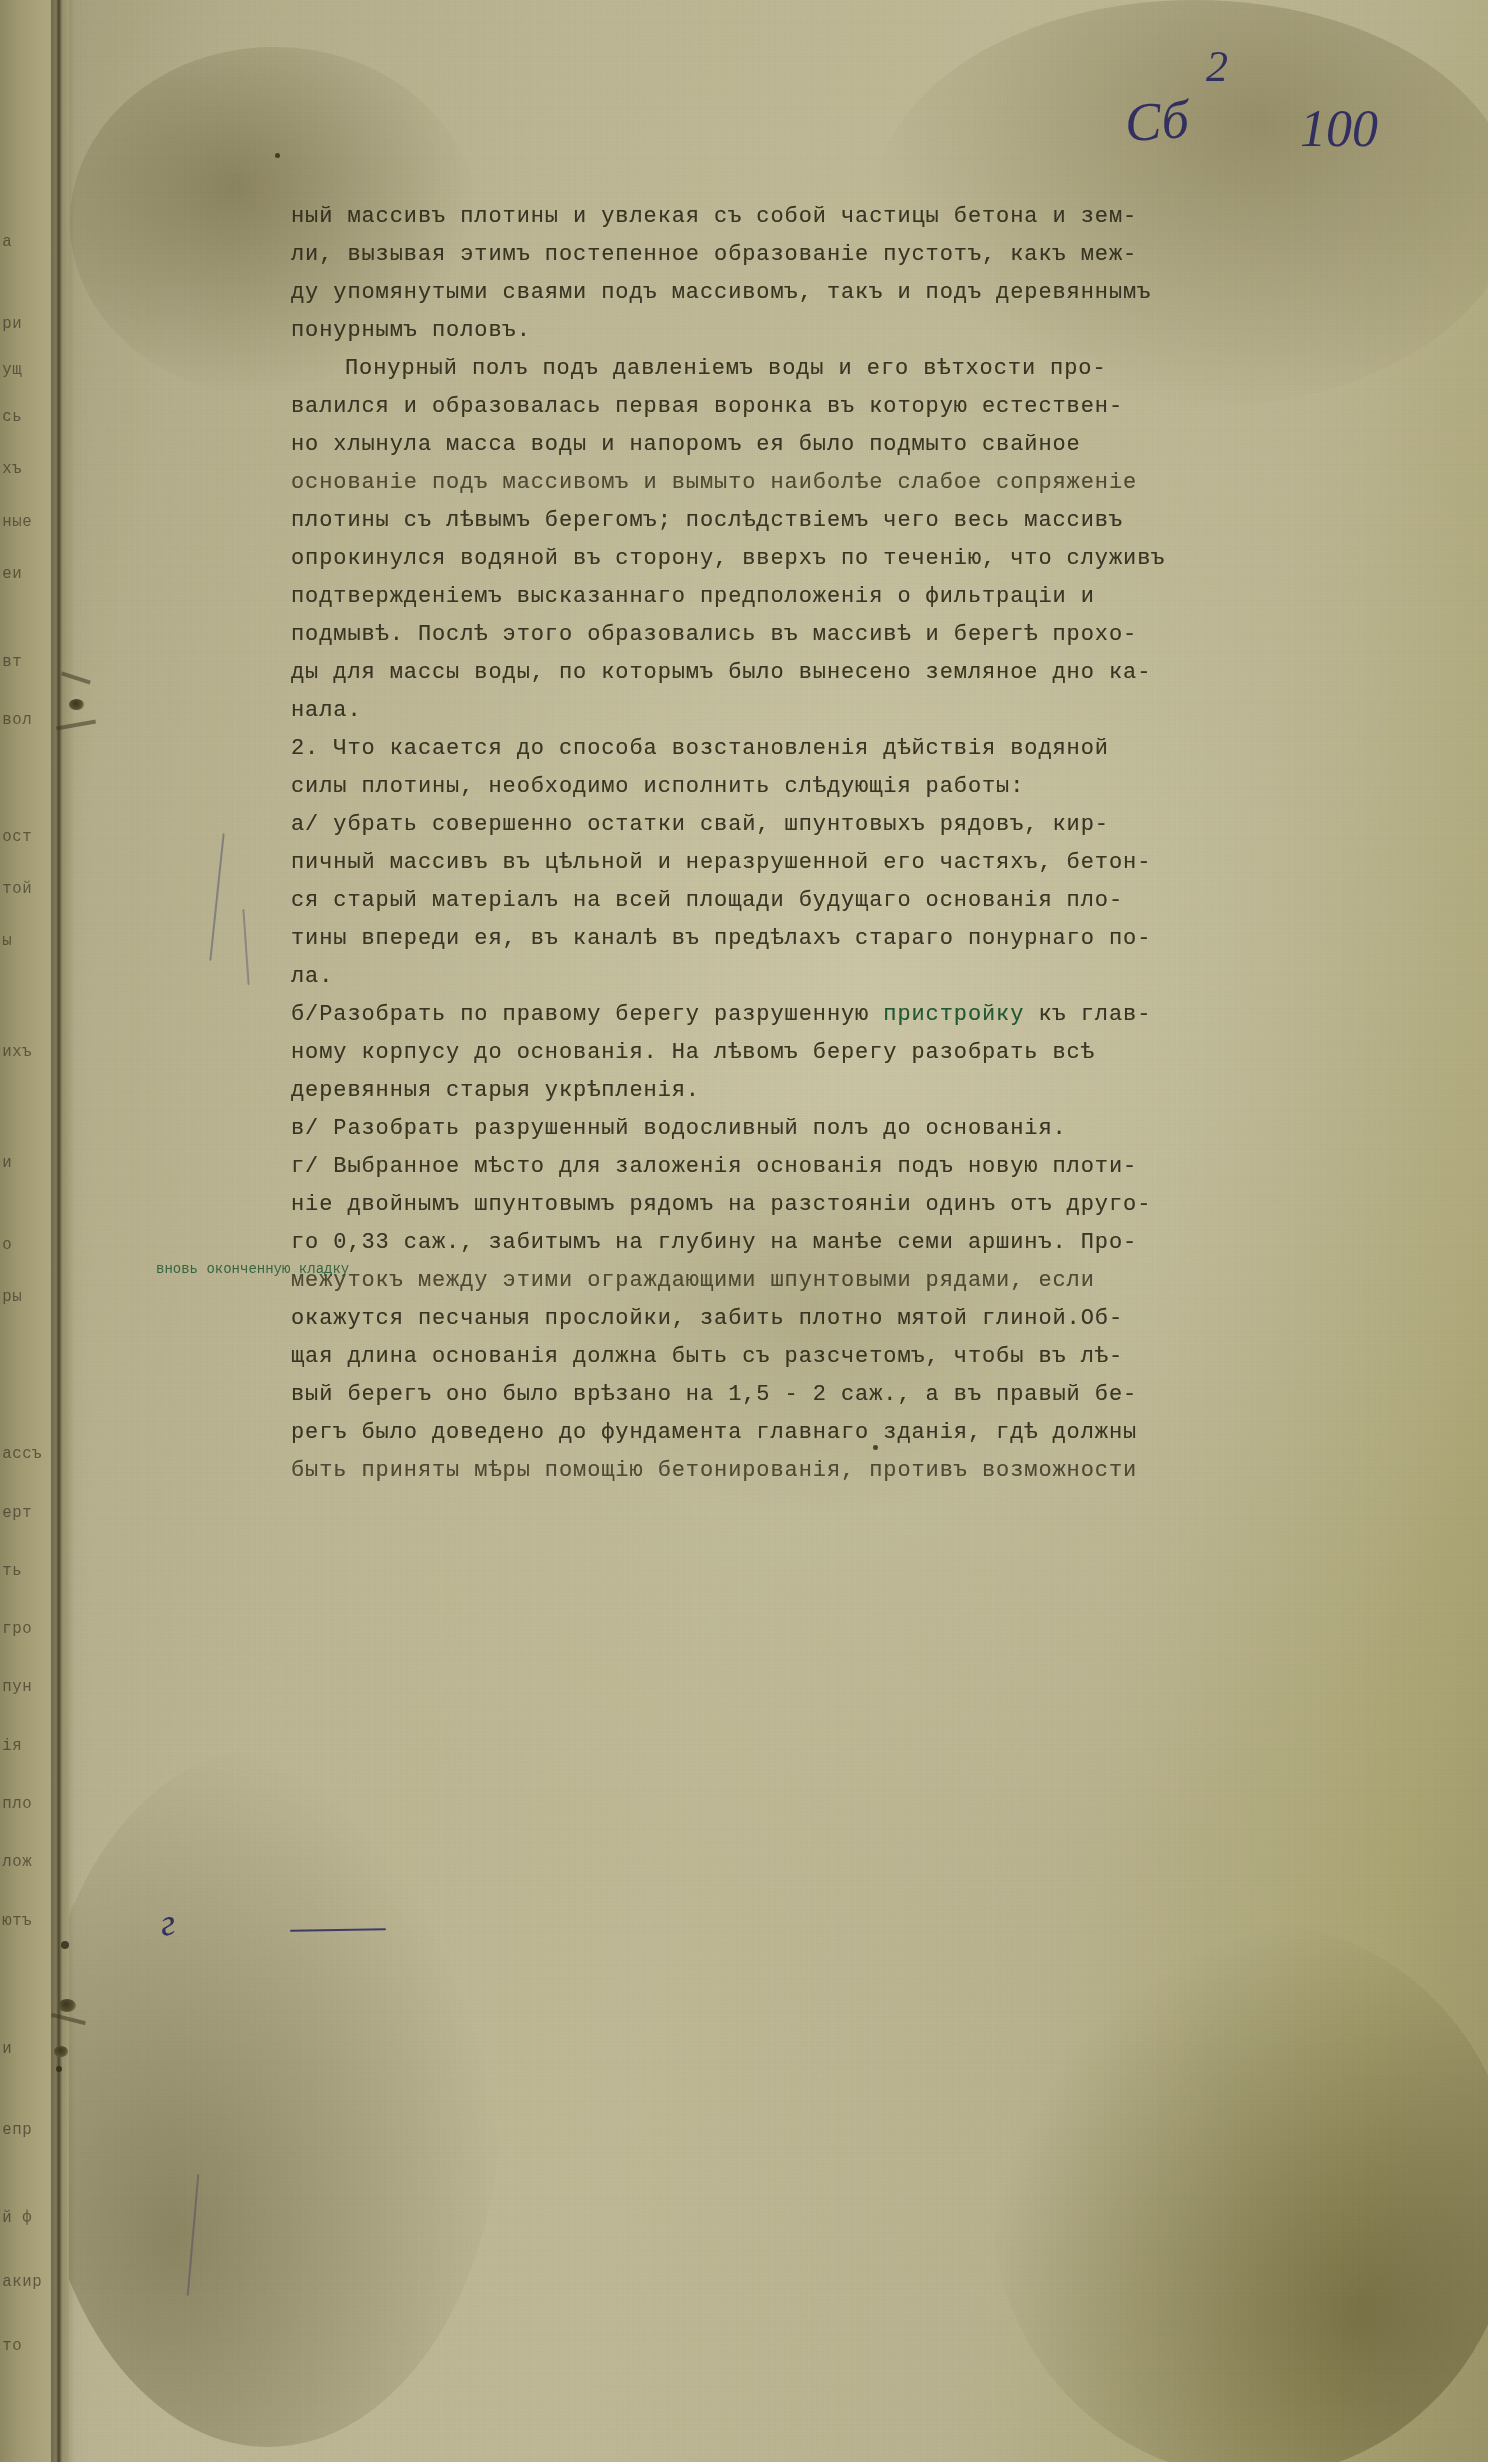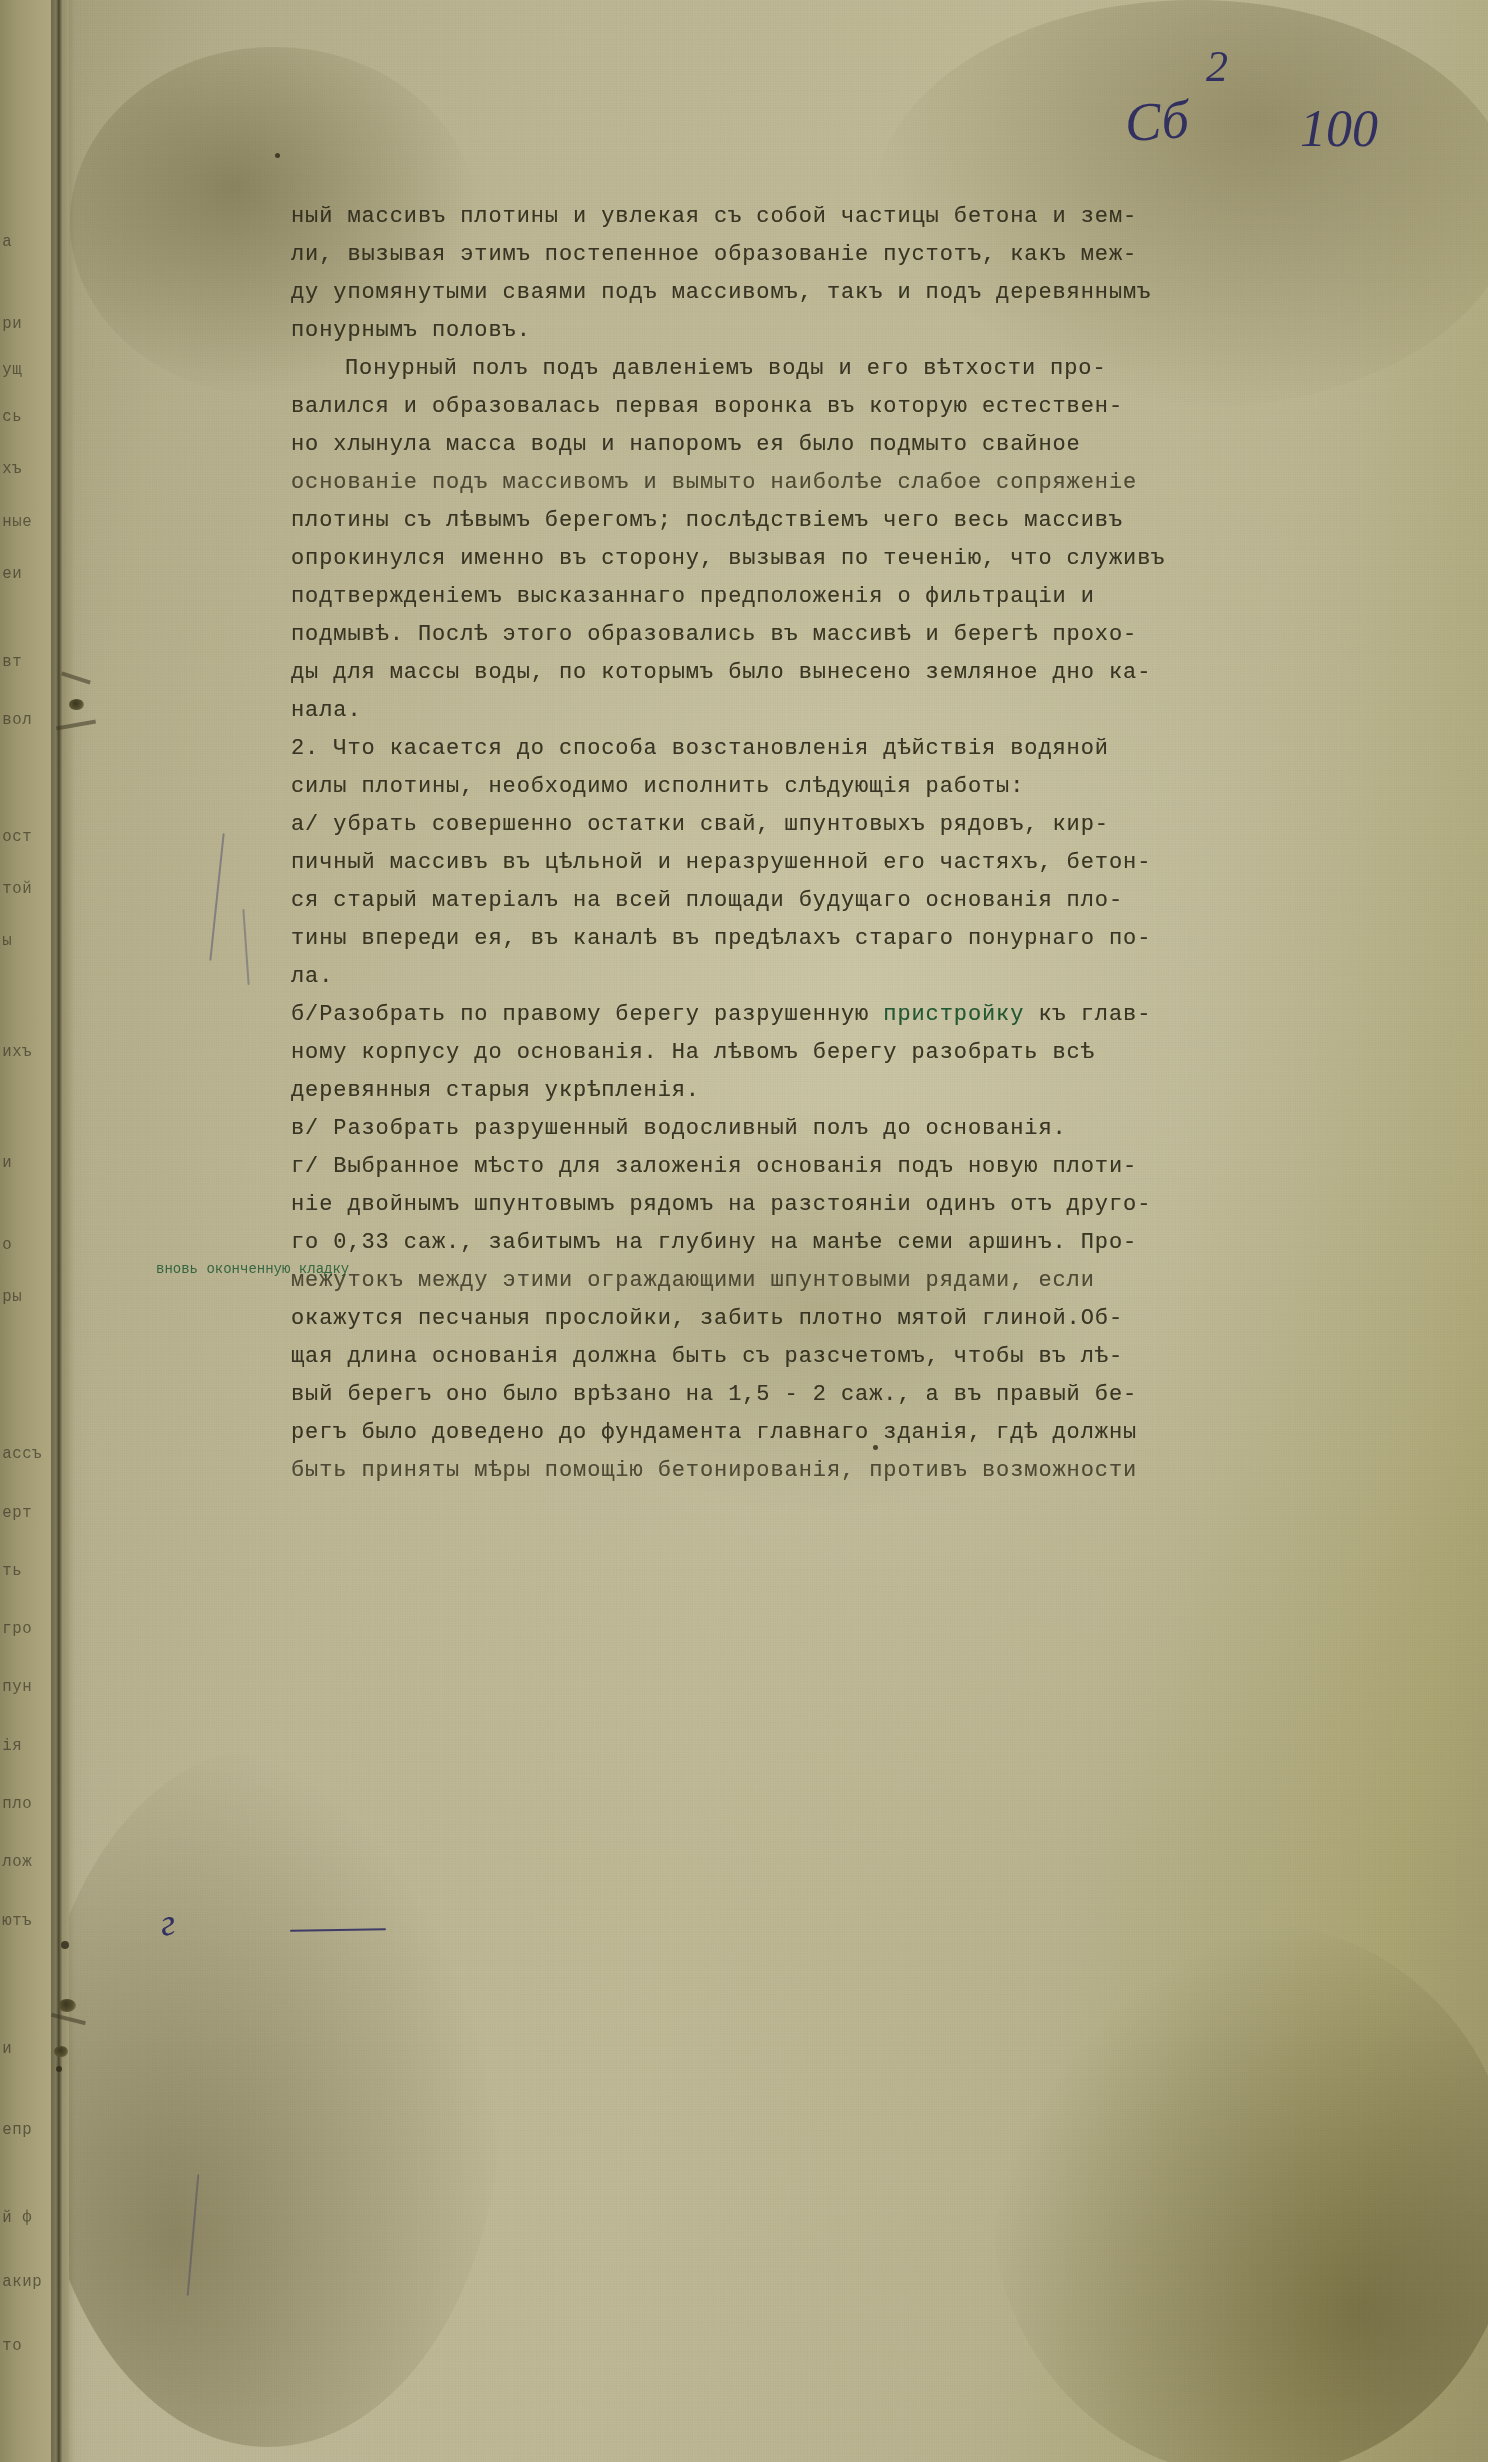--- a/index.html
+++ b/index.html
@@ -221,21 +221,21 @@
   <div class="doc" id="doc-body">
       <div class="line">ный массивъ плотины и увлекая съ собой частицы бетона и зем-</div>
       <div class="line">ли, вызывая этимъ постепенное образованiе пустотъ, какъ меж-</div>
       <div class="line">ду упомянутыми сваями подъ массивомъ, такъ и подъ деревяннымъ</div>
       <div class="line">понурнымъ половъ.</div>
       <div class="line indent">Понурный полъ подъ давленiемъ воды и его вѣтхости про-</div>
       <div class="line">валился и образовалась первая воронка въ которую естествен-</div>
       <div class="line">но хлынула масса воды и напоромъ ея было подмыто свайное</div>
       <div class="line faint">основанiе подъ массивомъ и вымыто наиболѣе слабое сопряженiе</div>
       <div class="line">плотины съ лѣвымъ берегомъ; послѣдствiемъ чего весь массивъ</div>
-      <div class="line">опрокинулся именно въ сторону, вызывая по теченiю, что служивъ</div>
+      <div class="line">опрокинулся водяной въ сторону, вверхъ по теченiю, что служивъ</div>
       <div class="line">подтвержденiемъ высказаннаго предположенiя о фильтрацiи и</div>
       <div class="line">подмывѣ. Послѣ этого образовались въ массивѣ и берегѣ прохо-</div>
       <div class="line">ды для массы воды, по которымъ было вынесено земляное дно ка-</div>
       <div class="line">нала.</div>
       <div class="line">2. Что касается до способа возстановленiя дѣйствiя водяной</div>
       <div class="line">силы плотины, необходимо исполнить слѣдующiя работы:</div>
       <div class="line">а/ убрать совершенно остатки свай, шпунтовыхъ рядовъ, кир-</div>
       <div class="line">пичный массивъ въ цѣльной и неразрушенной его частяхъ, бетон-</div>
       <div class="line">ся старый матерiалъ на всей площади будущаго основанiя пло-</div>
       <div class="line">тины впереди ея, въ каналѣ въ предѣлахъ стараго понурнаго по-</div>

